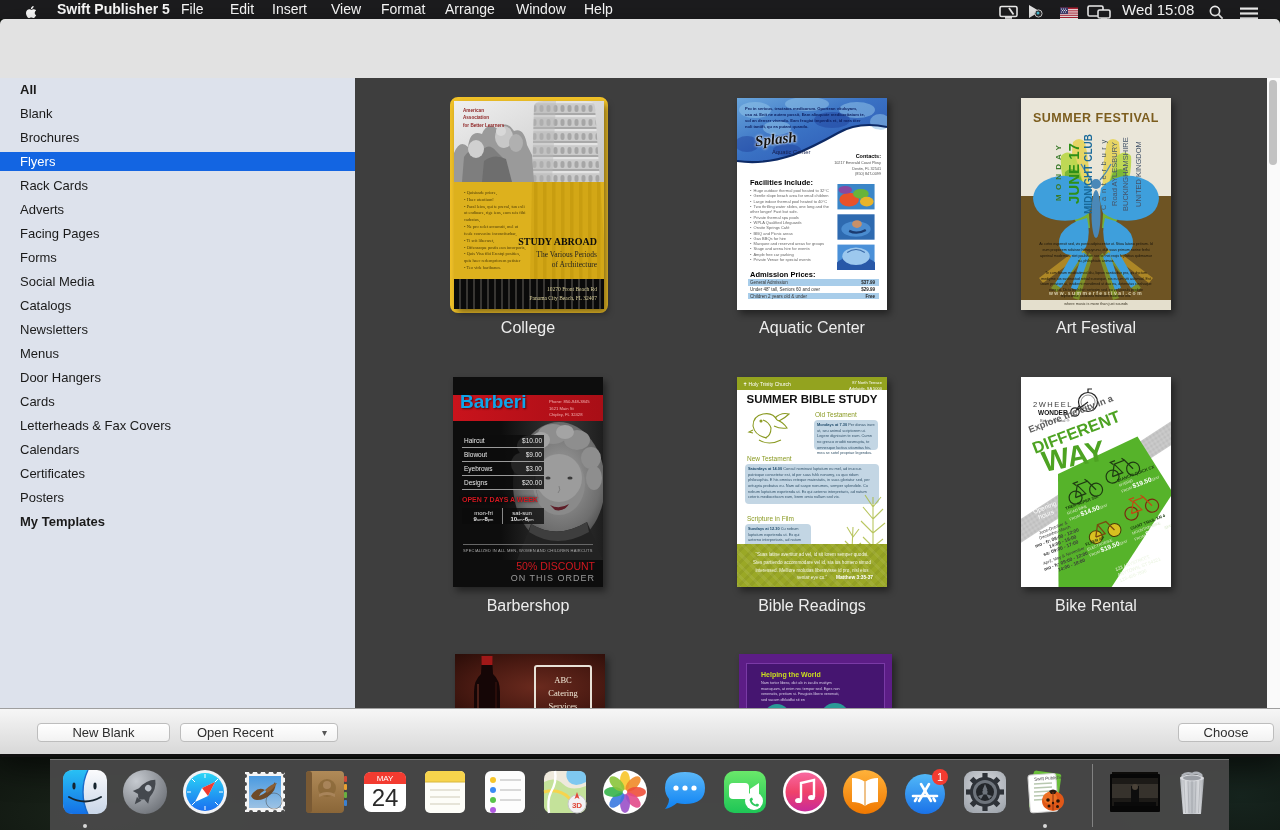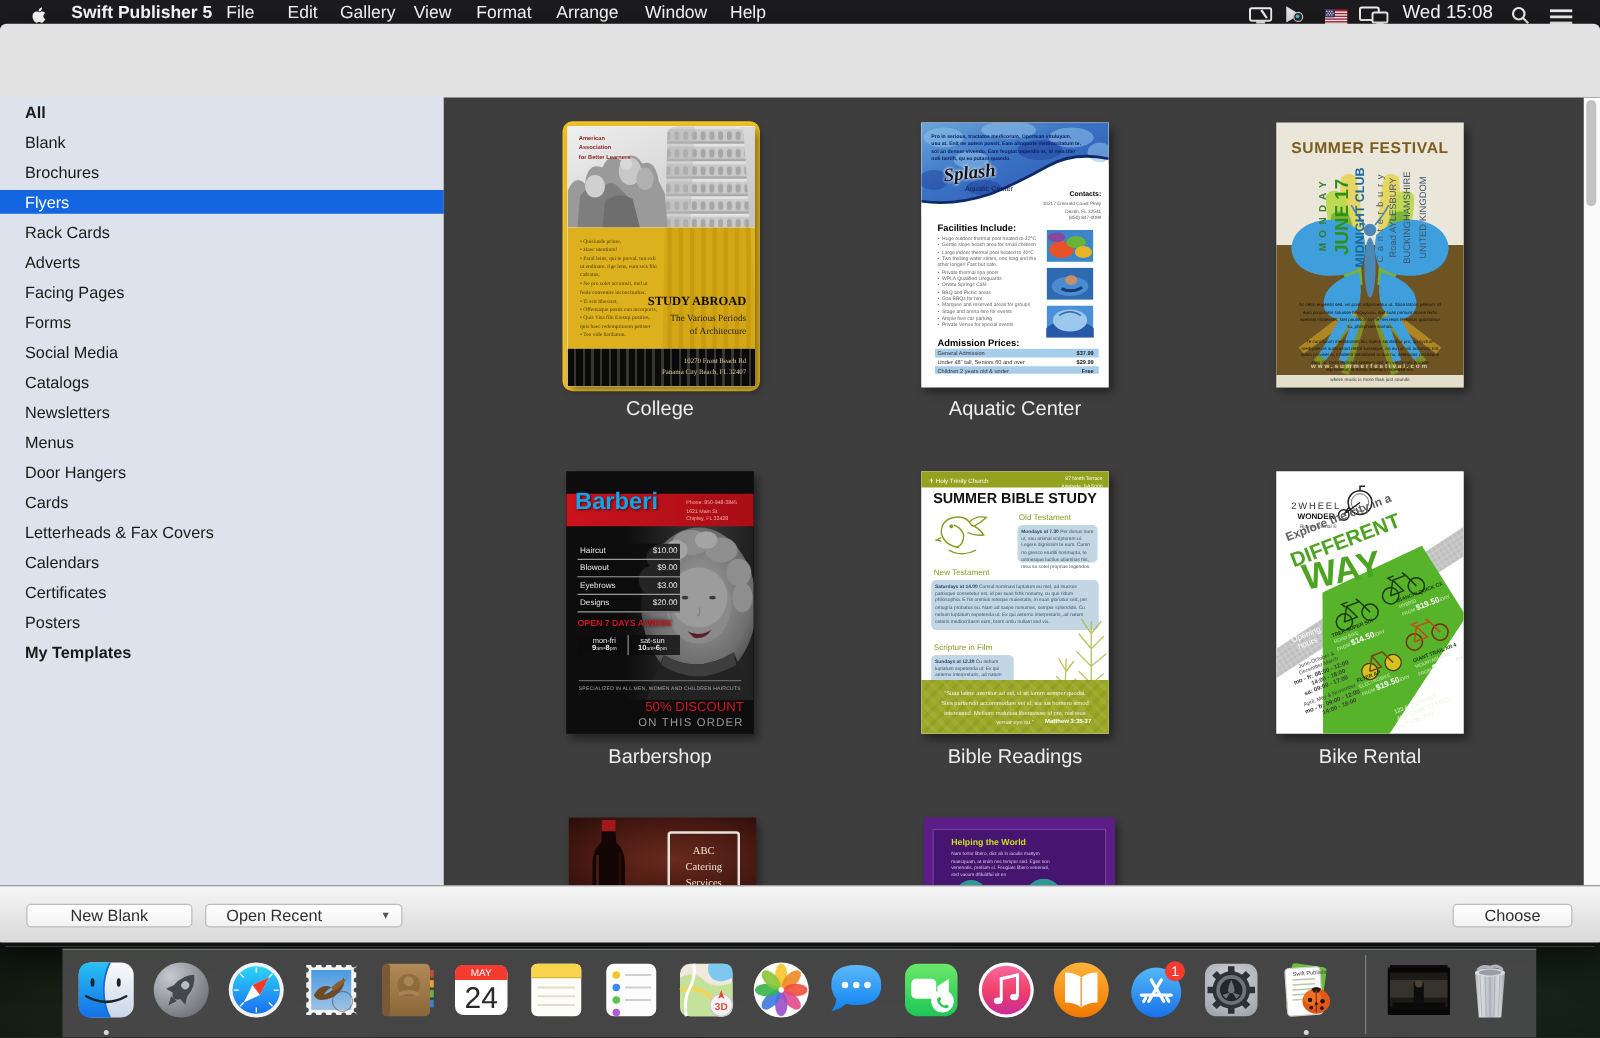--- a/index.html
+++ b/index.html
@@ -16,36 +16,36 @@
 #sidebar { position:absolute; left:0; top:59px; width:355px; height:631px; background:#dde2ec; }
 .si { position:absolute; left:20px; height:19px; line-height:19px; font-size:13px; color:#1a1a1a; }
 #flyers-sel { position:absolute; left:0; top:74px; width:355px; height:19px; background:#1365e2; }
 #content { position:absolute; left:355px; top:59px; width:925px; height:631px; background:#3e3e3e; overflow:hidden; }
 #scrollstrip { position:absolute; left:912px; top:0; width:13px; height:631px; background:#fafafa; }
 #scrollthumb { position:absolute; left:2px; top:2px; width:8px; height:85px; border-radius:4px; background:#c2c2c2; }
 .caption { position:absolute; font-size:16px; color:#ededed; text-align:center; }
 .page { position:absolute; background:#fff; box-shadow:3px 4px 7px rgba(0,0,0,.45); overflow:hidden; }
 #bottombar { position:absolute; left:0; top:689px; width:1280px; height:46px; background:linear-gradient(#f6f6f6,#d8d8d8); border-top:1px solid #9f9f9f; }
 #winedge { position:absolute; left:0; top:735px; width:1280px; height:3px; background:#111; border-radius:0 0 5px 5px; }
-.btn { position:absolute; top:14px; height:19px; background:linear-gradient(#ffffff,#f2f2f2); border:1px solid #bdbdbd; border-radius:4px; font-size:13px; color:#2e2e2e; text-align:center; line-height:17px; }
+.btn { position:absolute; top:14px; height:19px; background:linear-gradient(#ffffff,#f2f2f2); border:1px solid #bdbdbd; border-radius:4px; font-size:13px; color:#2e2e2e; text-align:center; line-height:17px;margin-left:16px; }
 #dock { position:absolute; left:50px; top:759px; width:1179px; height:71px; background:rgba(72,72,72,.96); border-top:1px solid rgba(140,140,140,.7); }
 .dki { position:absolute; top:8px; width:48px; height:48px; }
 .dot { position:absolute; top:64px; width:4px; height:4px; border-radius:50%; background:#d8d8d8; }
 </style>
 </head>
 <body>
 
 <div id="menubar">
   <svg class="mb" style="left:24px;top:3px;" width="14" height="14" viewBox="0 0 14 14">
       <path fill="#fff" d="M10.7 7.4c0-1.7 1.4-2.5 1.4-2.5s-.8-1.2-2.4-1.2c-1 0-1.7.6-2.2.6-.5 0-1.3-.6-2.2-.6C3.7 3.7 2 5 2 7.5 2 10 3.9 12.6 5 12.6c.6 0 1.4-.6 2.3-.6.9 0 1.5.6 2.3.6 1 0 2.4-2.2 2.6-3 0 0-1.5-.6-1.5-2.2zM8.9 2.6c.5-.6.8-1.4.7-2.2-.7 0-1.5.5-2 1.1-.4.5-.8 1.3-.7 2.1.8.1 1.6-.4 2-1z"></path>
     </svg>
   <span class="mb" style="left:57px;font-weight:bold;">Swift Publisher 5</span>
   <span class="mb" style="left:181px;">File</span>
   <span class="mb" style="left:230px;">Edit</span>
-  <span class="mb" style="left:272px;">Gallery</span>
+  <span class="mb" style="left:272px;">Insert</span>
   <span class="mb" style="left:331px;">View</span>
   <span class="mb" style="left:381px;">Format</span>
   <span class="mb" style="left:445px;">Arrange</span>
   <span class="mb" style="left:516px;">Window</span>
   <span class="mb" style="left:584px;">Help</span>
   <span class="mb" style="left:1122px;font-size:15px;">Wed 15:08</span>
   <svg class="mb" style="left:999px;top:2.5px;" width="19" height="14" viewBox="0 0 19 14">
       <rect x="1" y="1" width="17" height="10" rx="1.5" fill="none" stroke="#f2f2f2" stroke-width="1.6"></rect>
       <rect x="6" y="11.5" width="7" height="1.8" fill="#f2f2f2"></rect>
       <line x1="10" y1="2.5" x2="14.5" y2="9" stroke="#f2f2f2" stroke-width="1.8"></line>
@@ -477,20 +477,21 @@
           <g>
             <circle cx="14" cy="14" r="13" fill="#2a9a96"></circle>
             <circle cx="14" cy="15" r="7" fill="#e87a1e"></circle>
             <circle cx="72" cy="15" r="15" fill="#2a9a96"></circle>
             <circle cx="72" cy="16" r="8" fill="#e87a1e"></circle>
           </g>
         </svg>
     </div>
     <div class="caption" style="left:23px;top:241px;width:300px;">College</div>
     <div class="caption" style="left:307px;top:241px;width:300px;">Aquatic Center</div>
+    <div class="caption" style="left:591px;top:241px;width:300px;">Art Festival</div>
     <div class="caption" style="left:23px;top:519px;width:300px;">Barbershop</div>
     <div class="caption" style="left:307px;top:519px;width:300px;">Bible Readings</div>
     <div class="caption" style="left:591px;top:519px;width:300px;">Bike Rental</div>
     <div id="scrollstrip">
         <div id="scrollthumb"></div>
       </div>
   </div>
 
   <div id="bottombar">
     <div class="btn" style="left:21px;width:133px;">New Blank</div>

